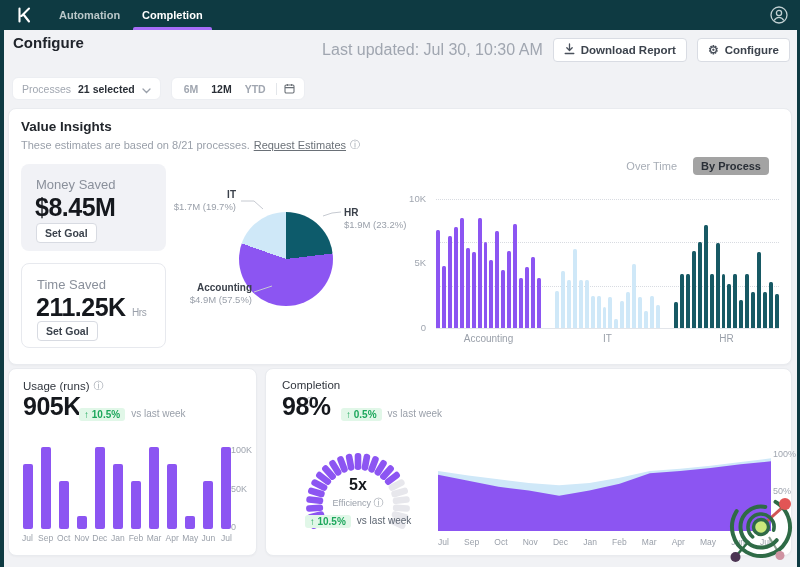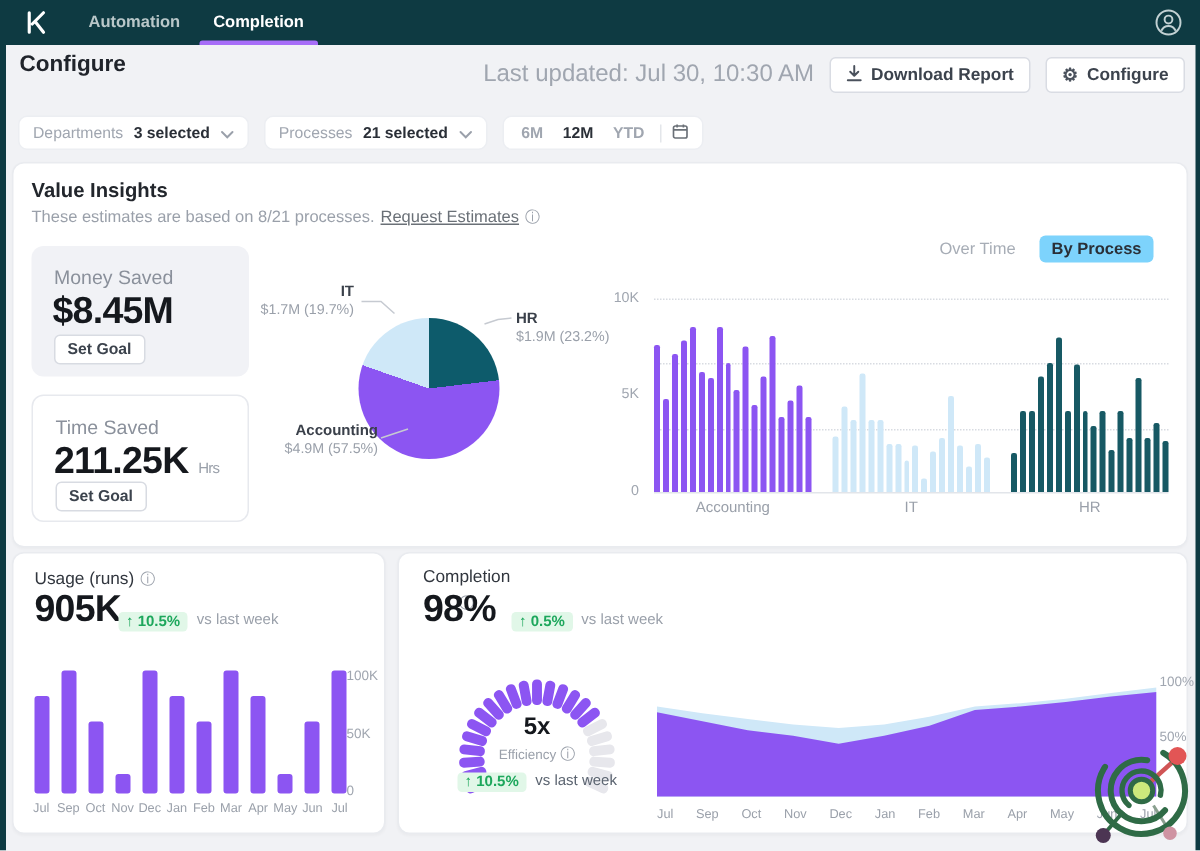--- a/index.html
+++ b/index.html
@@ -42,21 +42,21 @@
   .completion-card { left:265px; top:368px; width:527px; height:188px; }
 
   
   .vi-title { position:absolute; left:12px; top:10px; font-size:13.5px; font-weight:700; color:#22262c; }
   .vi-sub { position:absolute; left:12px; top:29px; font-size:11px; color:#9aa0aa; display:flex; gap:4px; align-items:center; }
   .vi-sub .link { color:#6a7077; text-decoration:underline; cursor:pointer; }
   .info-i { color:#9aa0aa; font-size:10px; }
 
   .vi-toggle { position:absolute; right:22px; top:48px; display:flex; align-items:flex-start; gap:8px; }
   .toggle-option { font-size:11px; color:#a7adb6; padding:3px 8px; border-radius:4px; cursor:pointer; }
-  .toggle-option.active { background:#7dd3fc; color:#2a2f37; font-weight:700; }
+  .toggle-option.active { background:#a3a3a3; color:#2a2f37; font-weight:700; }
 
   .stat-card { position:absolute; left:12px; width:145px; border-radius:8px; }
   .stat-money { top:55px; height:87px; background:#f1f2f6; }
   .stat-time { top:154px; height:85px; background:#fff; border:1px solid #e7e9ee; }
   .stat-label { position:absolute; left:15px; top:13px; font-size:13px; color:#8a909b; }
   .stat-value { position:absolute; left:14px; top:29px; font-size:25px; font-weight:700; color:#15181d; letter-spacing:-.5px; }
   .stat-unit { font-size:10px; font-weight:400; color:#9aa0aa; }
   .setgoal-btn { position:absolute; left:15px; height:20px; padding:0 8px; background:#fff; border:1px solid #d8dbe2; border-radius:4px; font-size:10.5px; color:#3c434d; font-weight:600; display:inline-flex; align-items:center; cursor:pointer; }
   .stat-money .setgoal-btn { top:59px; }
   .stat-time .setgoal-btn { top:57px; }
@@ -149,29 +149,20 @@
     </span>
     <span>Download Report</span>
   </button>
   <button class="btn">
     <span class="glyph">⚙</span>
     <span>Configure</span>
   </button>
 </div>
 
 <div class="filters">
-  <div class="chip">
-    <span class="flabel">Departments</span>
-    <span class="fvalue">3 selected</span>
-    <span>
-      <svg width="9" height="6" viewBox="0 0 9 6">
-          <polyline points="1,1 4.5,4.5 8,1" fill="none" stroke="#9aa0aa" stroke-width="1.3" stroke-linecap="round"></polyline>
-        </svg>
-    </span>
-  </div>
   <div class="chip">
     <span class="flabel">Processes</span>
     <span class="fvalue">21 selected</span>
     <span>
       <svg width="9" height="6" viewBox="0 0 9 6">
           <polyline points="1,1 4.5,4.5 8,1" fill="none" stroke="#9aa0aa" stroke-width="1.3" stroke-linecap="round"></polyline>
         </svg>
     </span>
   </div>
   <div class="chip">

